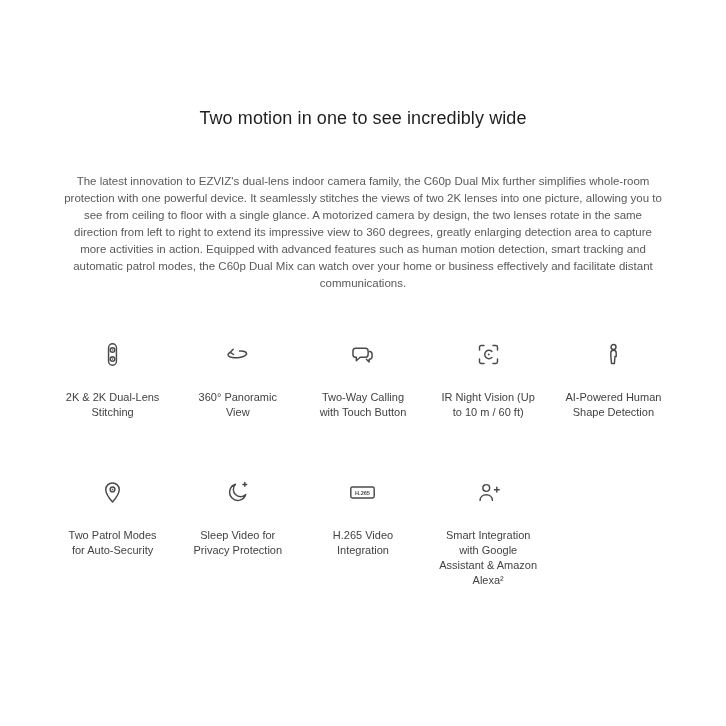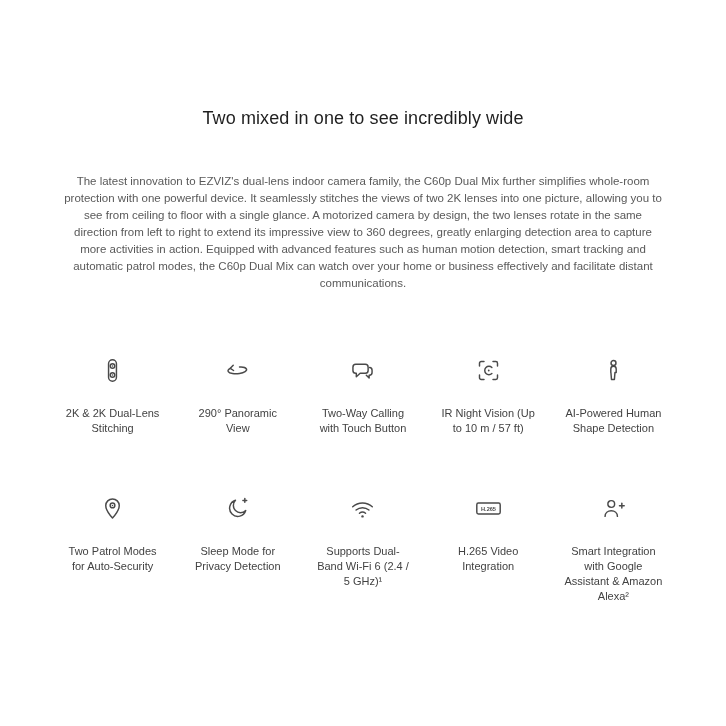--- a/index.html
+++ b/index.html
@@ -17,21 +17,21 @@
     margin: 0 auto 44px auto;
     text-align: center;
     font-size: 18px;
     font-weight: 500;
     color: #1f1f1f;
     letter-spacing: 0.1px;
   }
 
   .desc {
     width: 602px;
-    margin: 0 auto 50px auto;
+    margin: 0 auto 34px auto;
     text-align: center;
     font-size: 11.5px;
     line-height: 17px;
     color: #595959;
   }
 
   .features {
     width: 618px;
     margin: 14px auto;
     display: grid;
@@ -78,21 +78,21 @@
   }
   .flabel.link {
     cursor: pointer;
   }
 </style>
 </head>
 <body>
 
 <div class="page">
 
-  <h2 class="title">Two mixed in one to see incredibly wide</h2>
+  <h2 class="title">Two motion in one to see incredibly wide</h2>
 
   <p class="desc">The latest innovation to EZVIZ's dual-lens indoor camera family, the C60p Dual Mix further simplifies whole-room protection with one powerful device. It seamlessly stitches the views of two 2K lenses into one picture, allowing you to see from ceiling to floor with a single glance. A motorized camera by design, the two lenses rotate in the same direction from left to right to extend its impressive view to 360 degrees, greatly enlarging detection area to capture more activities in action. Equipped with advanced features such as human motion detection, smart tracking and automatic patrol modes, the C60p Dual Mix can watch over your home or business effectively and facilitate distant communications.</p>
 
   <div class="features" id="feature-grid">
       <div class="feature">
         <div class="ficon">
           <svg viewBox="0 0 24 24">
             <rect x="8.5" y="2.5" width="7" height="19" rx="3.5"></rect>
             <circle cx="12" cy="8" r="2"></circle>
             <circle class="fill" cx="12" cy="8" r="0.7"></circle>
@@ -102,21 +102,21 @@
         </div>
         <div class="flabel">2K &amp; 2K Dual-Lens Stitching</div>
       </div>
       <div class="feature">
         <div class="ficon">
           <svg viewBox="0 0 24 24">
             <path d="M5.6 10.1 C4 10.9 3.1 11.9 3.8 13 C4.8 14.7 9.5 15.4 13.8 14.7 C18 14 20.8 12.3 19.9 10.6 C19.2 9.4 16.6 8.7 13.8 8.9"></path>
             <polyline points="8.2,7.4 5.6,10.1 8.5,12"></polyline>
           </svg>
         </div>
-        <div class="flabel">290° Panoramic View</div>
+        <div class="flabel">360° Panoramic View</div>
       </div>
       <div class="feature">
         <div class="ficon">
           <svg viewBox="0 0 24 24">
             <path d="M14.5 6.5H6A2.5 2.5 0 0 0 3.5 9v3A2.5 2.5 0 0 0 6 14.5h.5v3l3.4-3h4.6A2.5 2.5 0 0 0 17 12V9a2.5 2.5 0 0 0-2.5-2.5z"></path>
             <path d="M18.3 9.3A2.4 2.4 0 0 1 20.5 11.7v2.1a2.4 2.4 0 0 1-2.4 2.4h-.2v2.5l-2.5-2.5"></path>
           </svg>
         </div>
         <div class="flabel">Two-Way Calling with Touch Button</div>
       </div>
@@ -124,21 +124,21 @@
         <div class="ficon">
           <svg viewBox="0 0 24 24">
             <path d="M4 8V5.5A1.5 1.5 0 0 1 5.5 4H8"></path>
             <path d="M16 4h2.5A1.5 1.5 0 0 1 20 5.5V8"></path>
             <path d="M20 16v2.5a1.5 1.5 0 0 1-1.5 1.5H16"></path>
             <path d="M8 20H5.5A1.5 1.5 0 0 1 4 18.5V16"></path>
             <path d="M15 9.4a3.7 3.7 0 1 0 0 5.2"></path>
             <circle class="fill" cx="12.2" cy="12" r="0.8"></circle>
           </svg>
         </div>
-        <div class="flabel">IR Night Vision (Up to 10 m / 57 ft)</div>
+        <div class="flabel">IR Night Vision (Up to 10 m / 60 ft)</div>
       </div>
       <div class="feature">
         <div class="ficon">
           <svg viewBox="0 0 24 24">
             <circle cx="12" cy="5.3" r="2.2"></circle>
             <path d="M9.6 10.6a2.4 2.4 0 0 1 4.8 0v3.2h-1.1l-0.5 6.2h-2.6l-0.5-6.2H9.6z"></path>
           </svg>
         </div>
         <div class="flabel">AI-Powered Human Shape Detection</div>
       </div>
@@ -153,32 +153,21 @@
         <div class="flabel">Two Patrol Modes for Auto-Security</div>
       </div>
       <div class="feature">
         <div class="ficon">
           <svg viewBox="0 0 24 24">
             <path d="M19.3 13.8A7.3 7.3 0 1 1 10.2 4.7a6 6 0 0 0 9.1 9.1z"></path>
             <path d="M16.8 4.8h3.4"></path>
             <path d="M18.5 3.1v3.4"></path>
           </svg>
         </div>
-        <div class="flabel">Sleep Mode for Privacy Detection</div>
-      </div>
-      <div class="feature">
-        <div class="ficon">
-          <svg viewBox="0 0 24 24">
-            <path d="M3.3 10.4a13 13 0 0 1 17.4 0"></path>
-            <path d="M6.3 13.4a8.6 8.6 0 0 1 11.4 0"></path>
-            <path d="M9.3 16.2a4.2 4.2 0 0 1 5.4 0"></path>
-            <circle class="fill" cx="12" cy="19" r="1.1"></circle>
-          </svg>
-        </div>
-        <div class="flabel">Supports Dual-Band Wi-Fi 6 (2.4 / 5 GHz)¹</div>
+        <div class="flabel">Sleep Video for Privacy Protection</div>
       </div>
       <div class="feature">
         <div class="ficon">
           <svg viewBox="0 0 24 24">
             <rect x="1.6" y="7.2" width="20.8" height="9.6" rx="1.4"></rect>
             <text x="12" y="14.2" text-anchor="middle" font-size="5">H.265</text>
           </svg>
         </div>
         <div class="flabel">H.265 Video Integration</div>
       </div>

